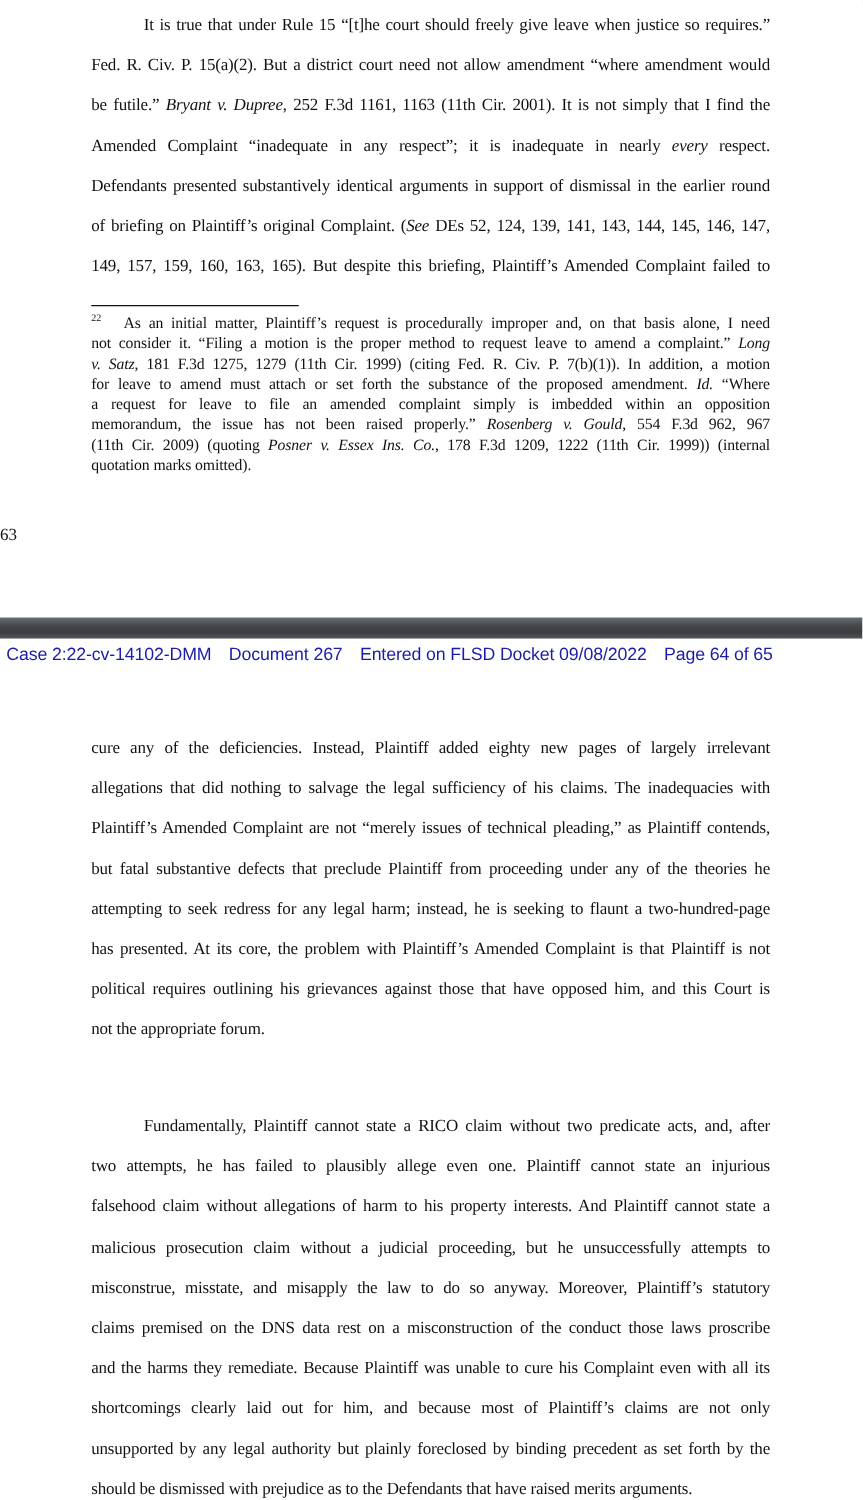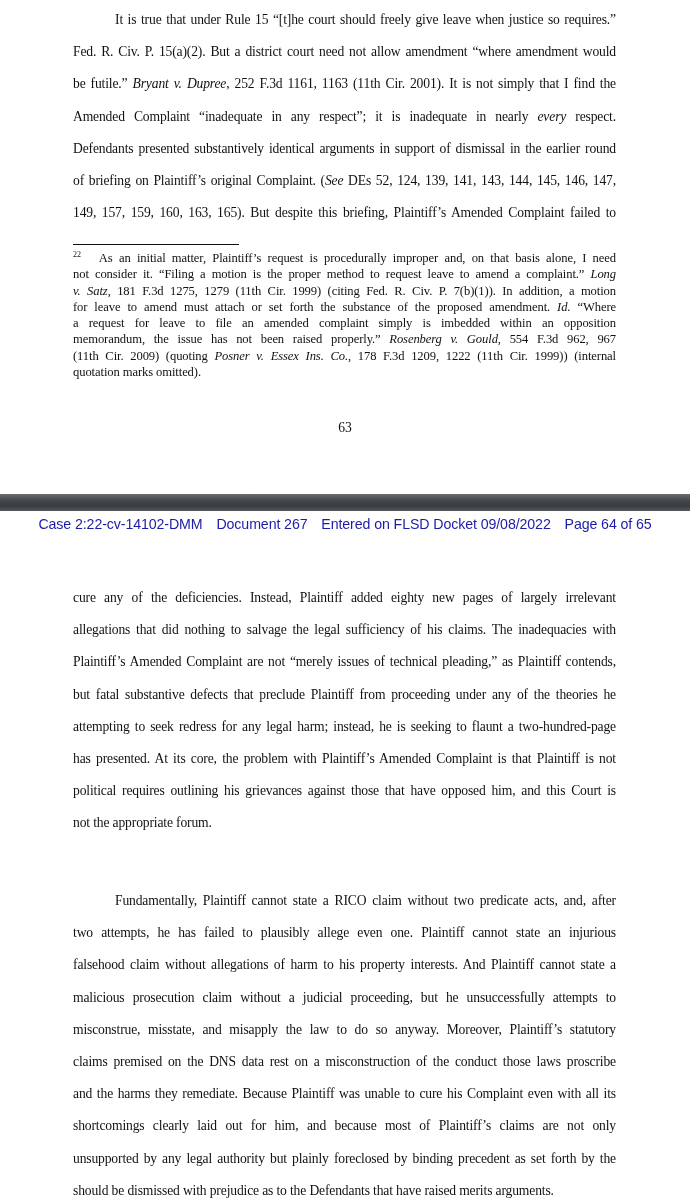--- a/index.html
+++ b/index.html
@@ -59,39 +59,39 @@
       letter-spacing: -0.1px;
     }
     .footnote .line { white-space: nowrap; }
     sup.fnmark { font-size: 8px; vertical-align: 5px; line-height: 0; margin-right: 18px; }
 
     .page-number {
       position: absolute;
       left: 0;
       width: 690px;
       top: 420px;
-      text-align: center;
+      text-align: left;
       font-size: 13.6px;
     }
 
     .separator {
       position: absolute;
       left: 0;
       top: 494px;
       width: 690px;
       height: 17px;
       background: linear-gradient(#6a6d70, #44474a 40%, #3a3c3f 70%, #55585b);
     }
 
     .ecf-header {
       position: absolute;
       left: 0;
       width: 690px;
       top: 516px;
-      text-align: center;
+      text-align: left;
       font-family: "Liberation Sans", "DejaVu Sans", sans-serif;
       font-size: 14.2px;
       color: #1c1ca8;
       letter-spacing: -0.1px;
       word-spacing: 0px;
     }
     .ecf-header span { margin: 0 5px; }
 
     i { font-style: italic; }
   </style>

